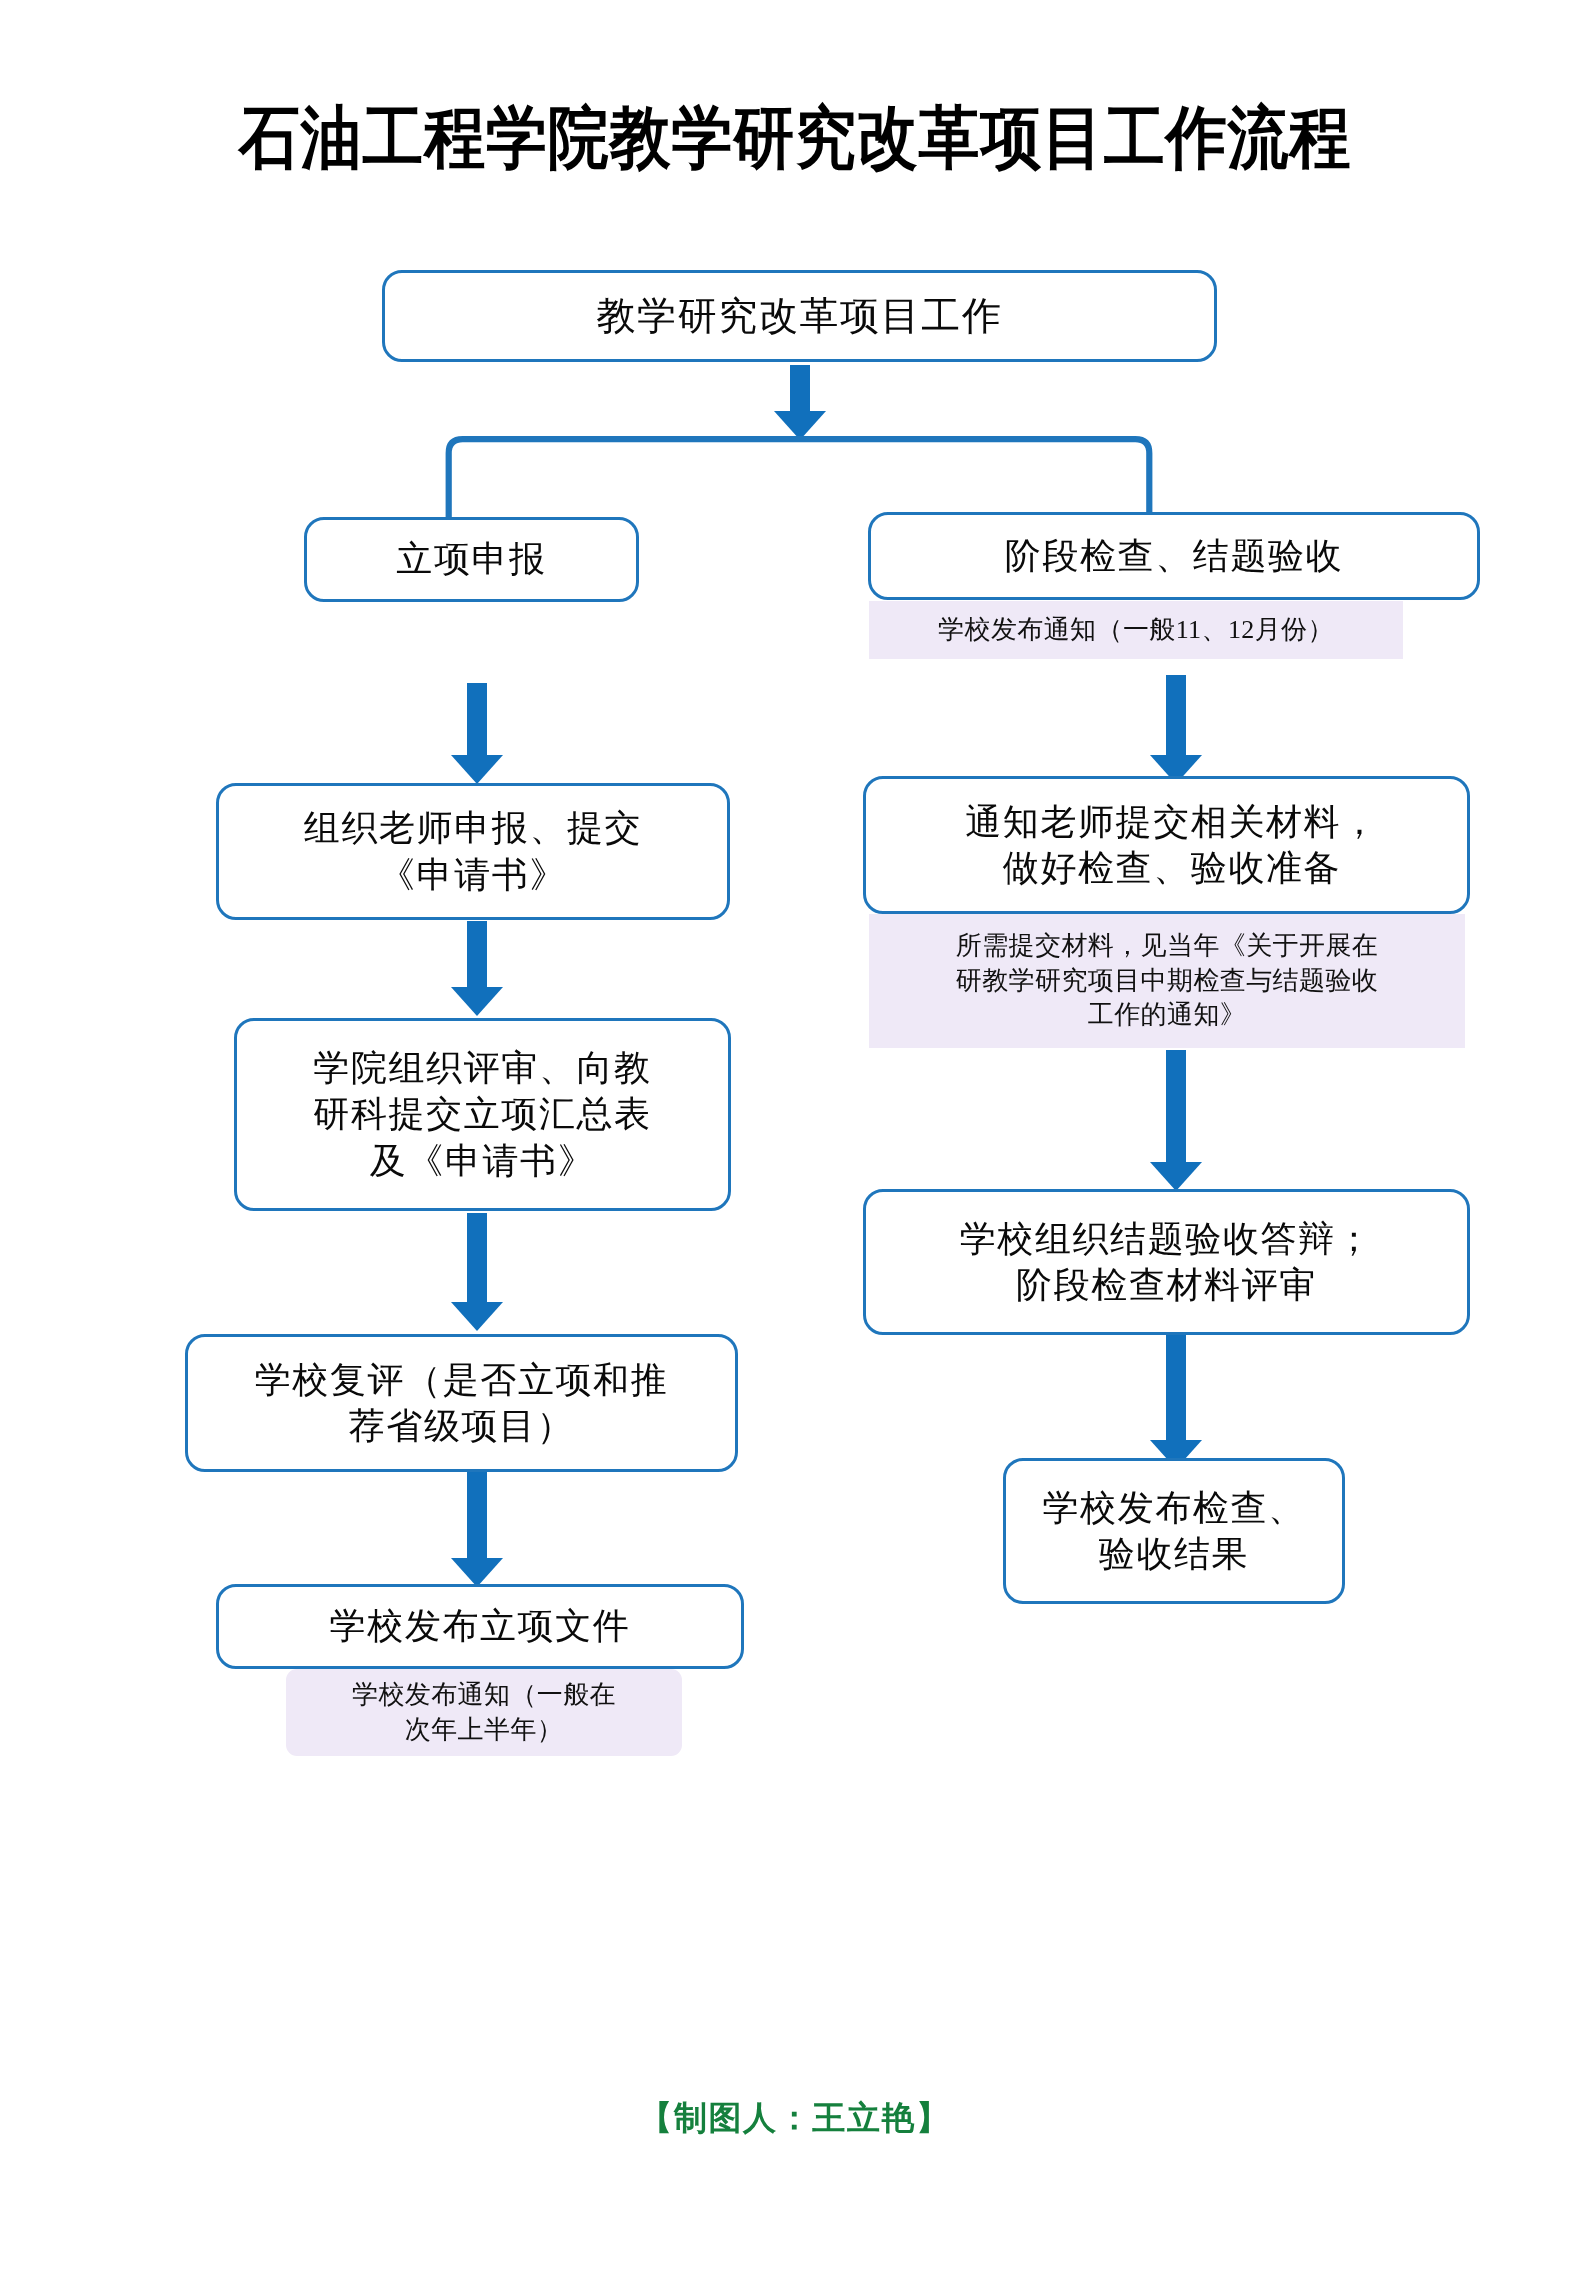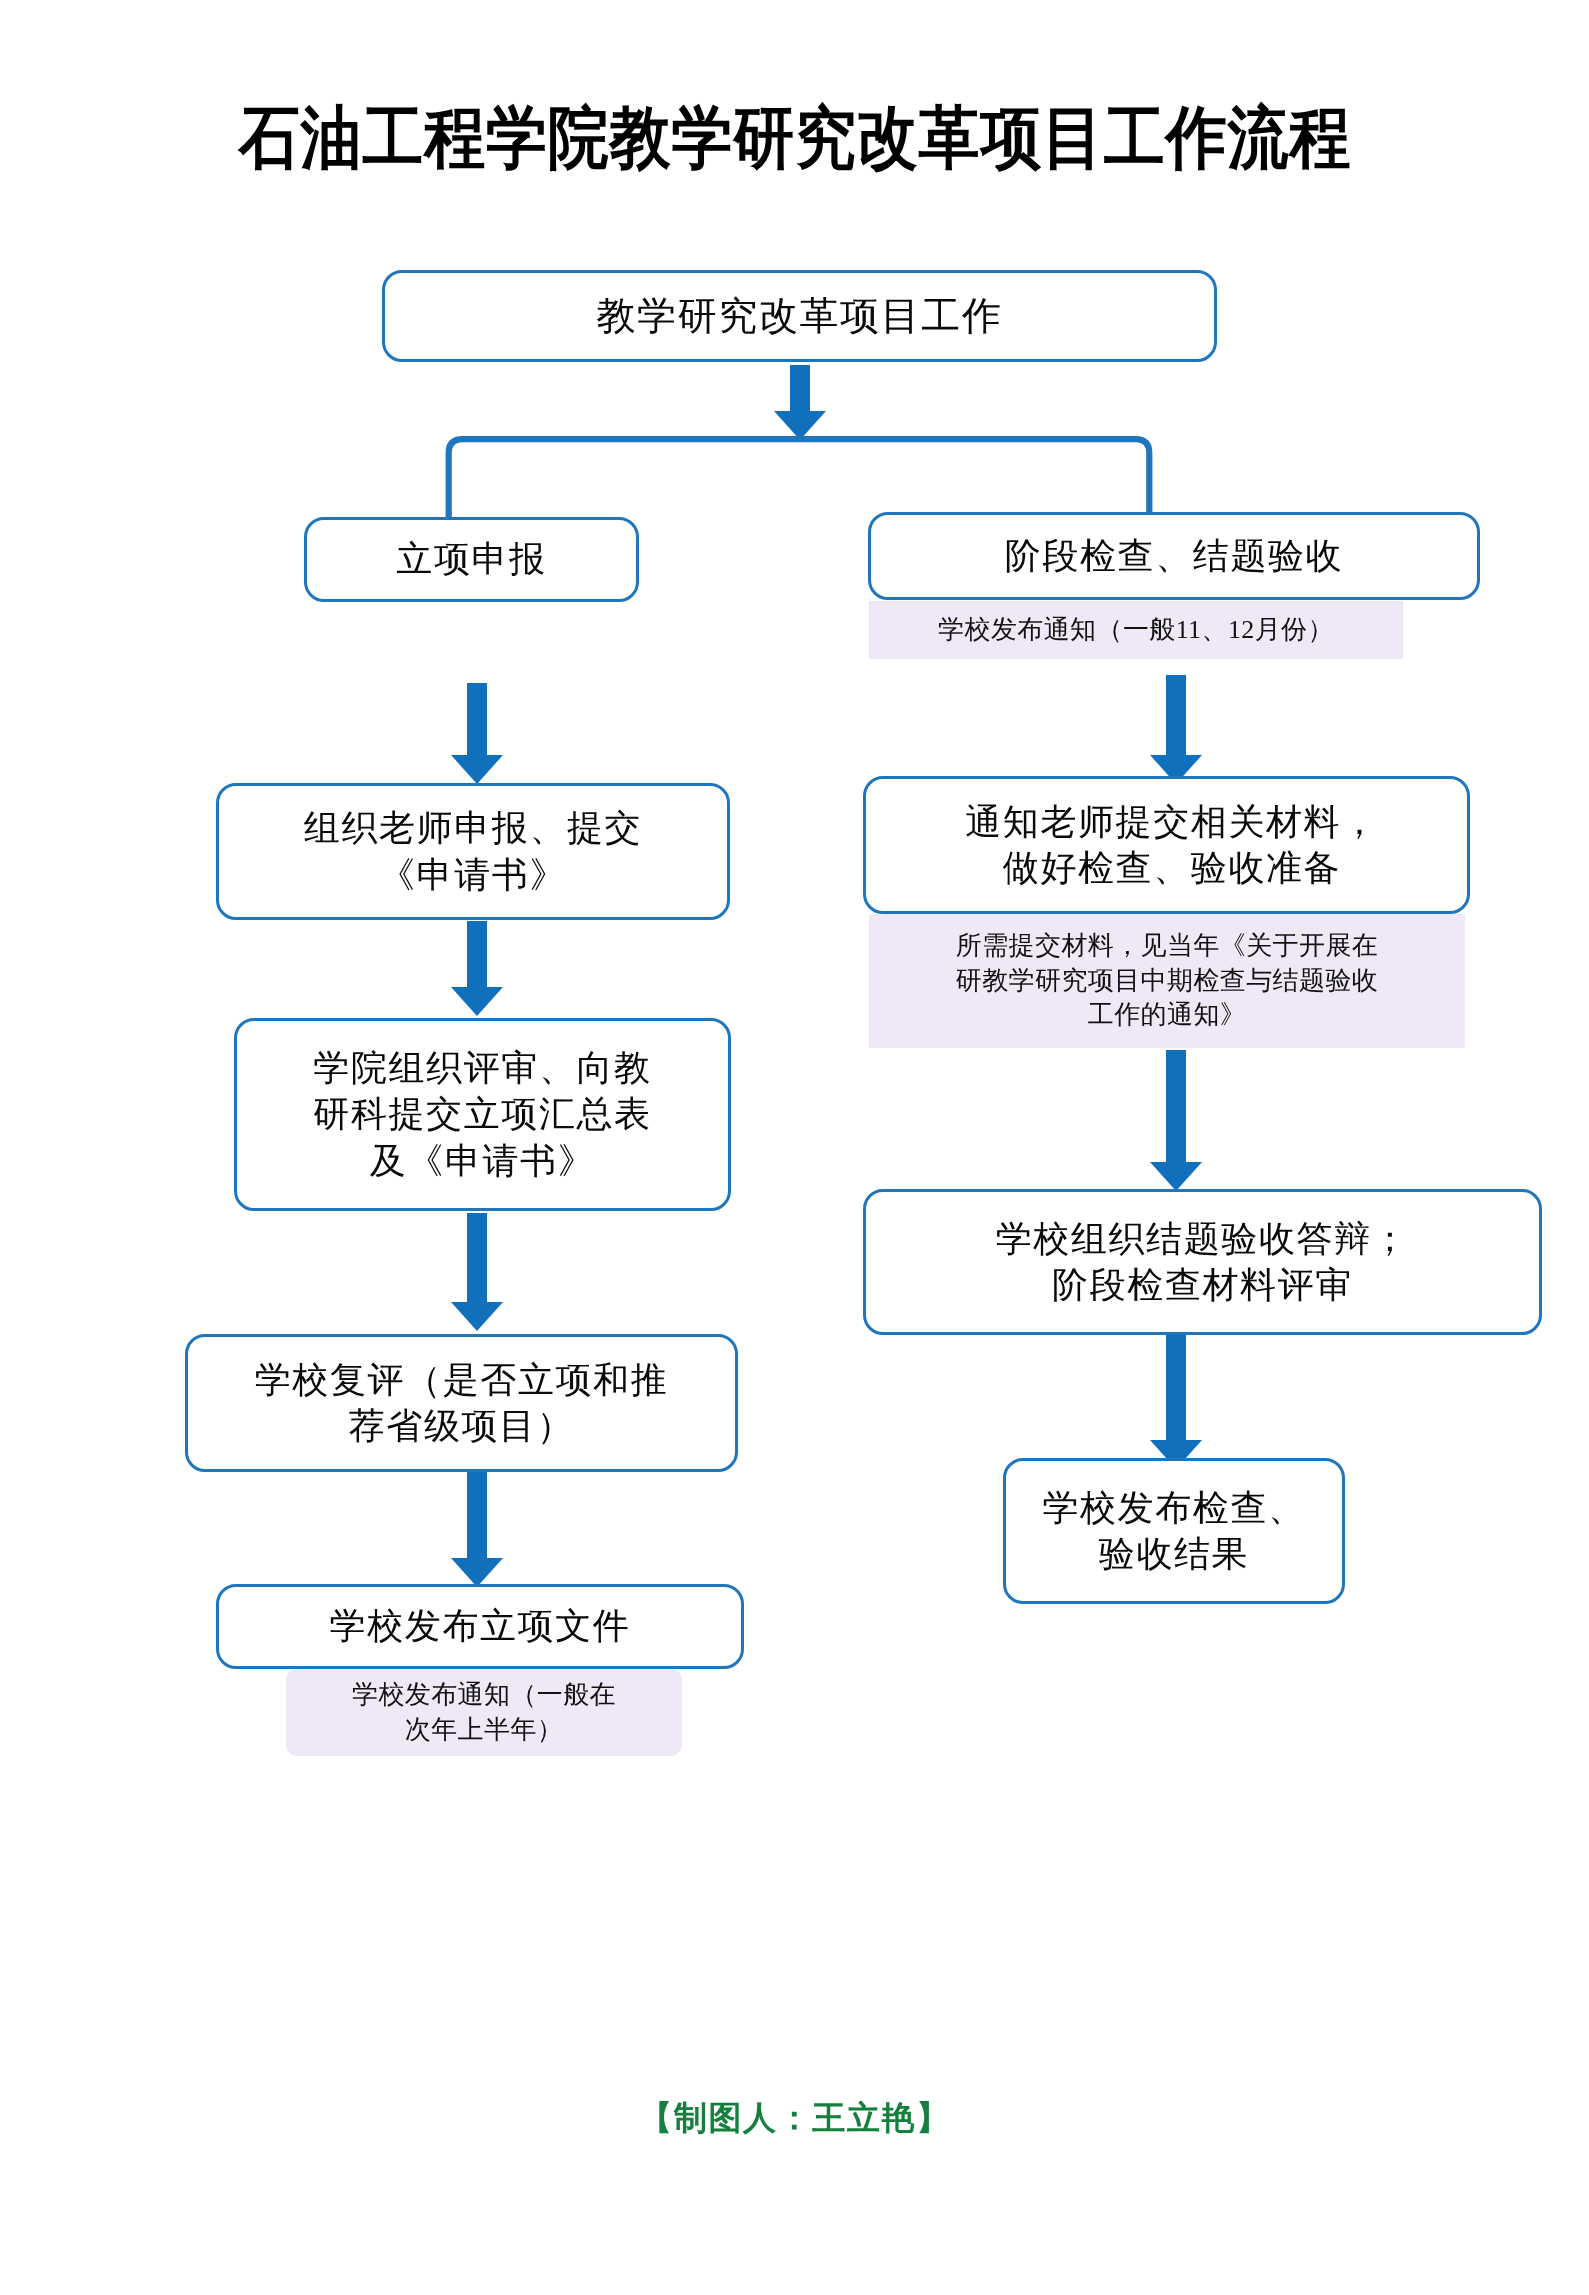--- a/index.html
+++ b/index.html
@@ -219,21 +219,21 @@
     <span class="note-text">所需提交材料，见当年《关于开展在
 研教学研究项目中期检查与结题验收
 工作的通知》</span>
   </div>
 
   <div class="arrow" style="left:1141px; top:1050px; width:70px; height:141px;">
     <div class="shaft" style="width:20px; height:113px;"></div>
     <div class="head"></div>
   </div>
 
-  <div class="node" style="left:863px; top:1189px; width:679px; height:146px;">
+  <div class="node" style="left:863px; top:1189px; width:607px; height:146px;">
     <span class="node-text">学校组织结题验收答辩；
 阶段检查材料评审</span>
   </div>
 
   <div class="arrow" style="left:1141px; top:1335px; width:70px; height:134px;">
     <div class="shaft" style="width:20px; height:106px;"></div>
     <div class="head"></div>
   </div>
 
   <div class="node" style="left:995px; top:1458px; width:342px; height:146px;margin-left:8px;">

